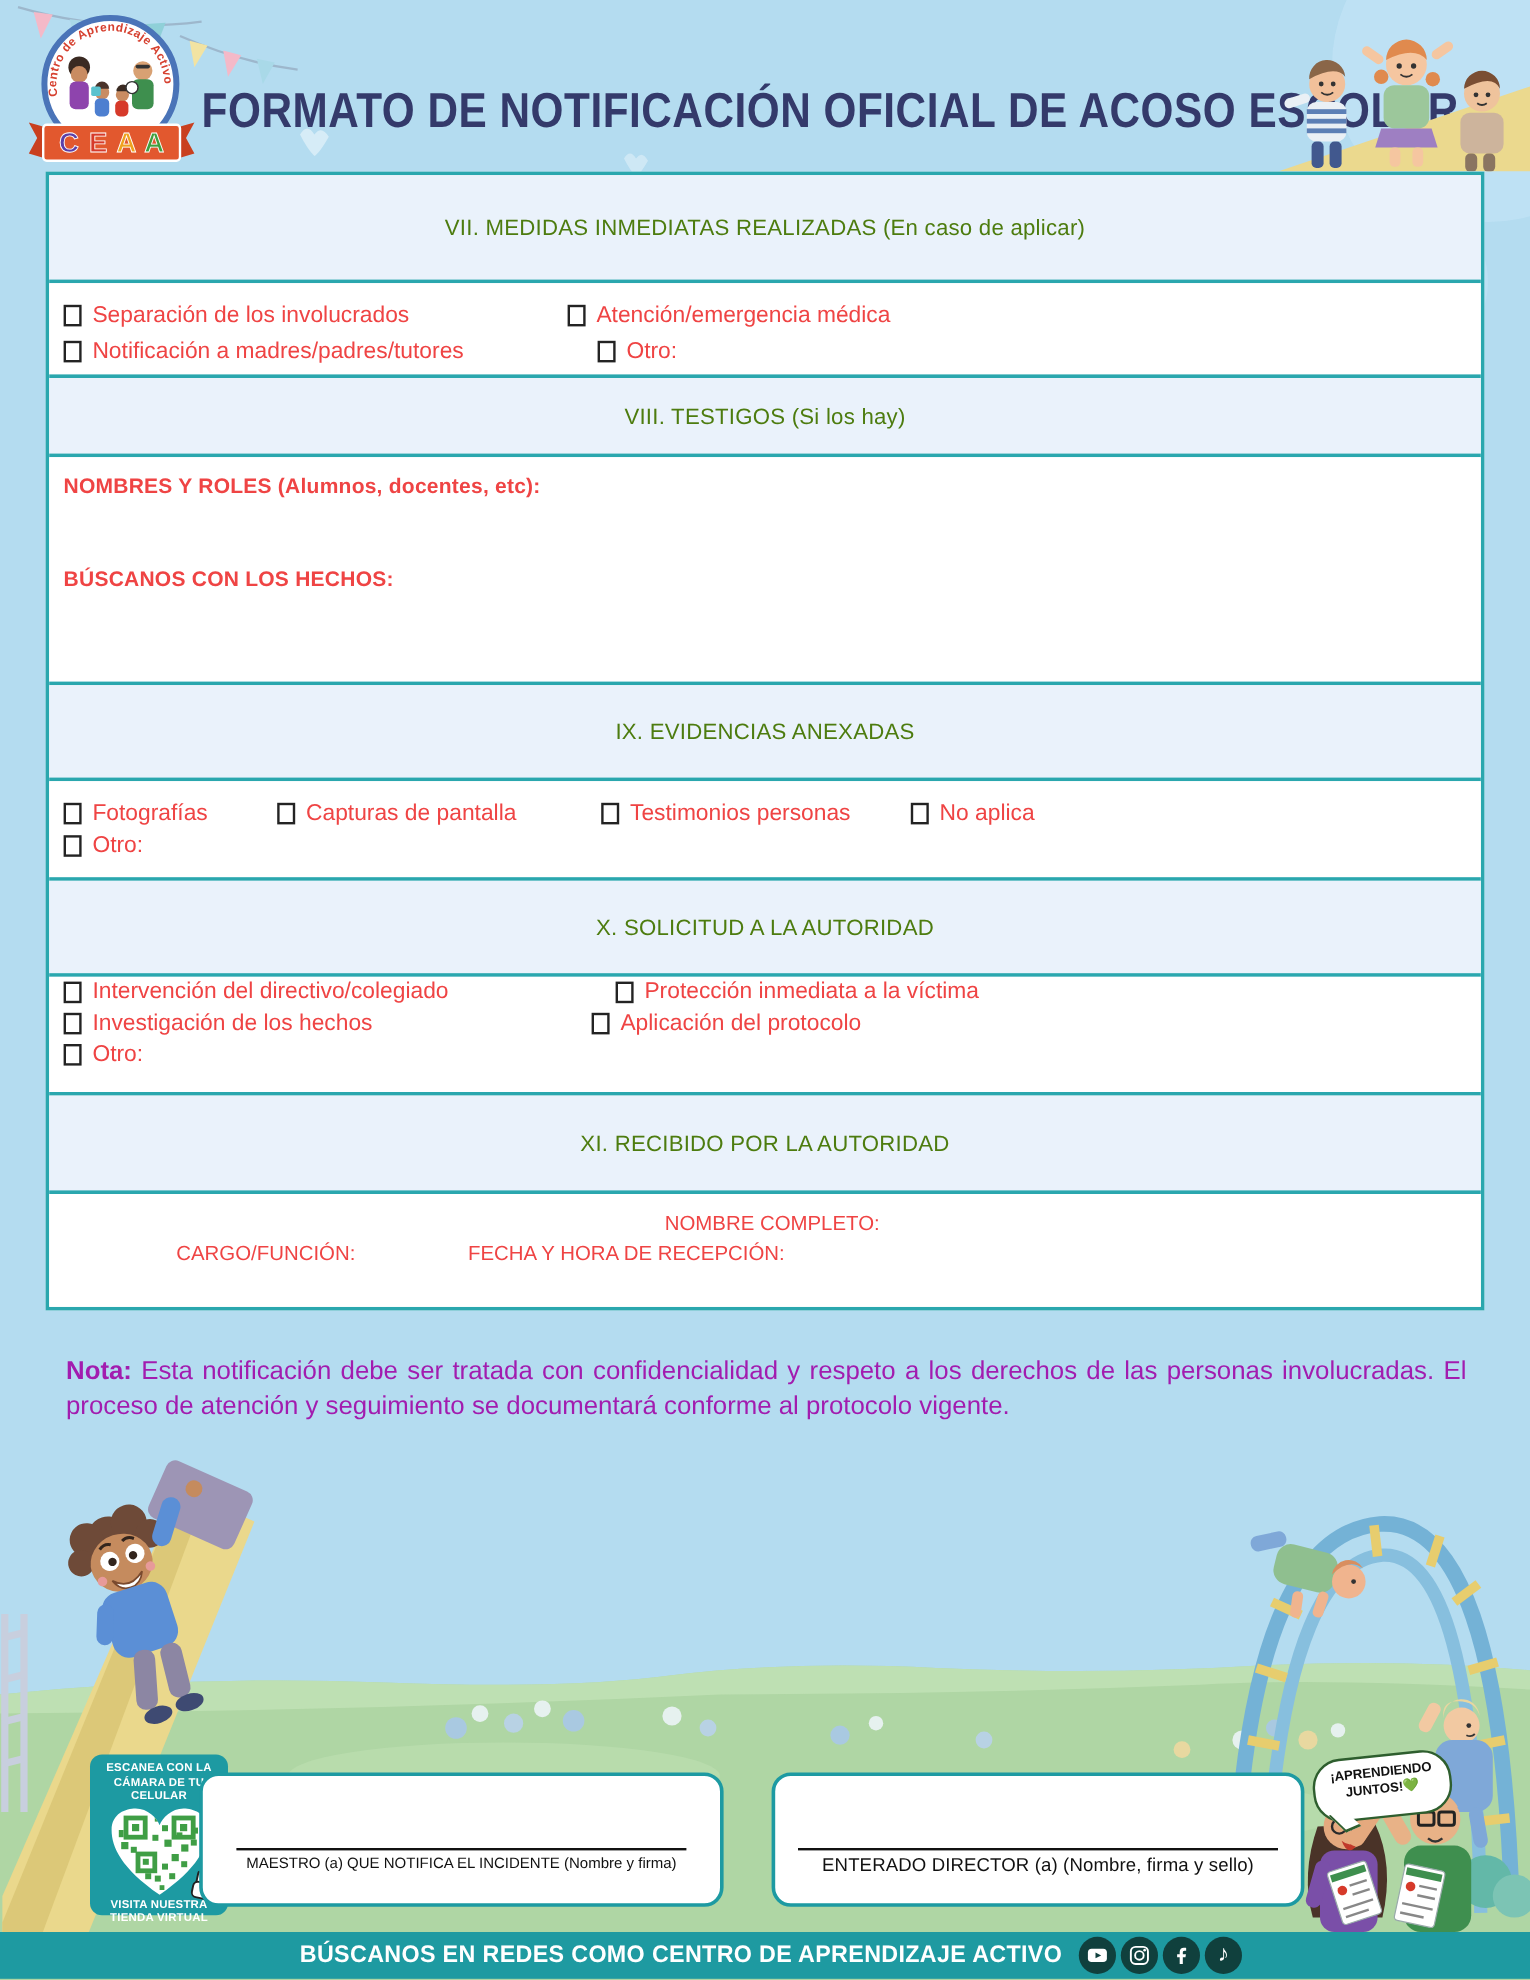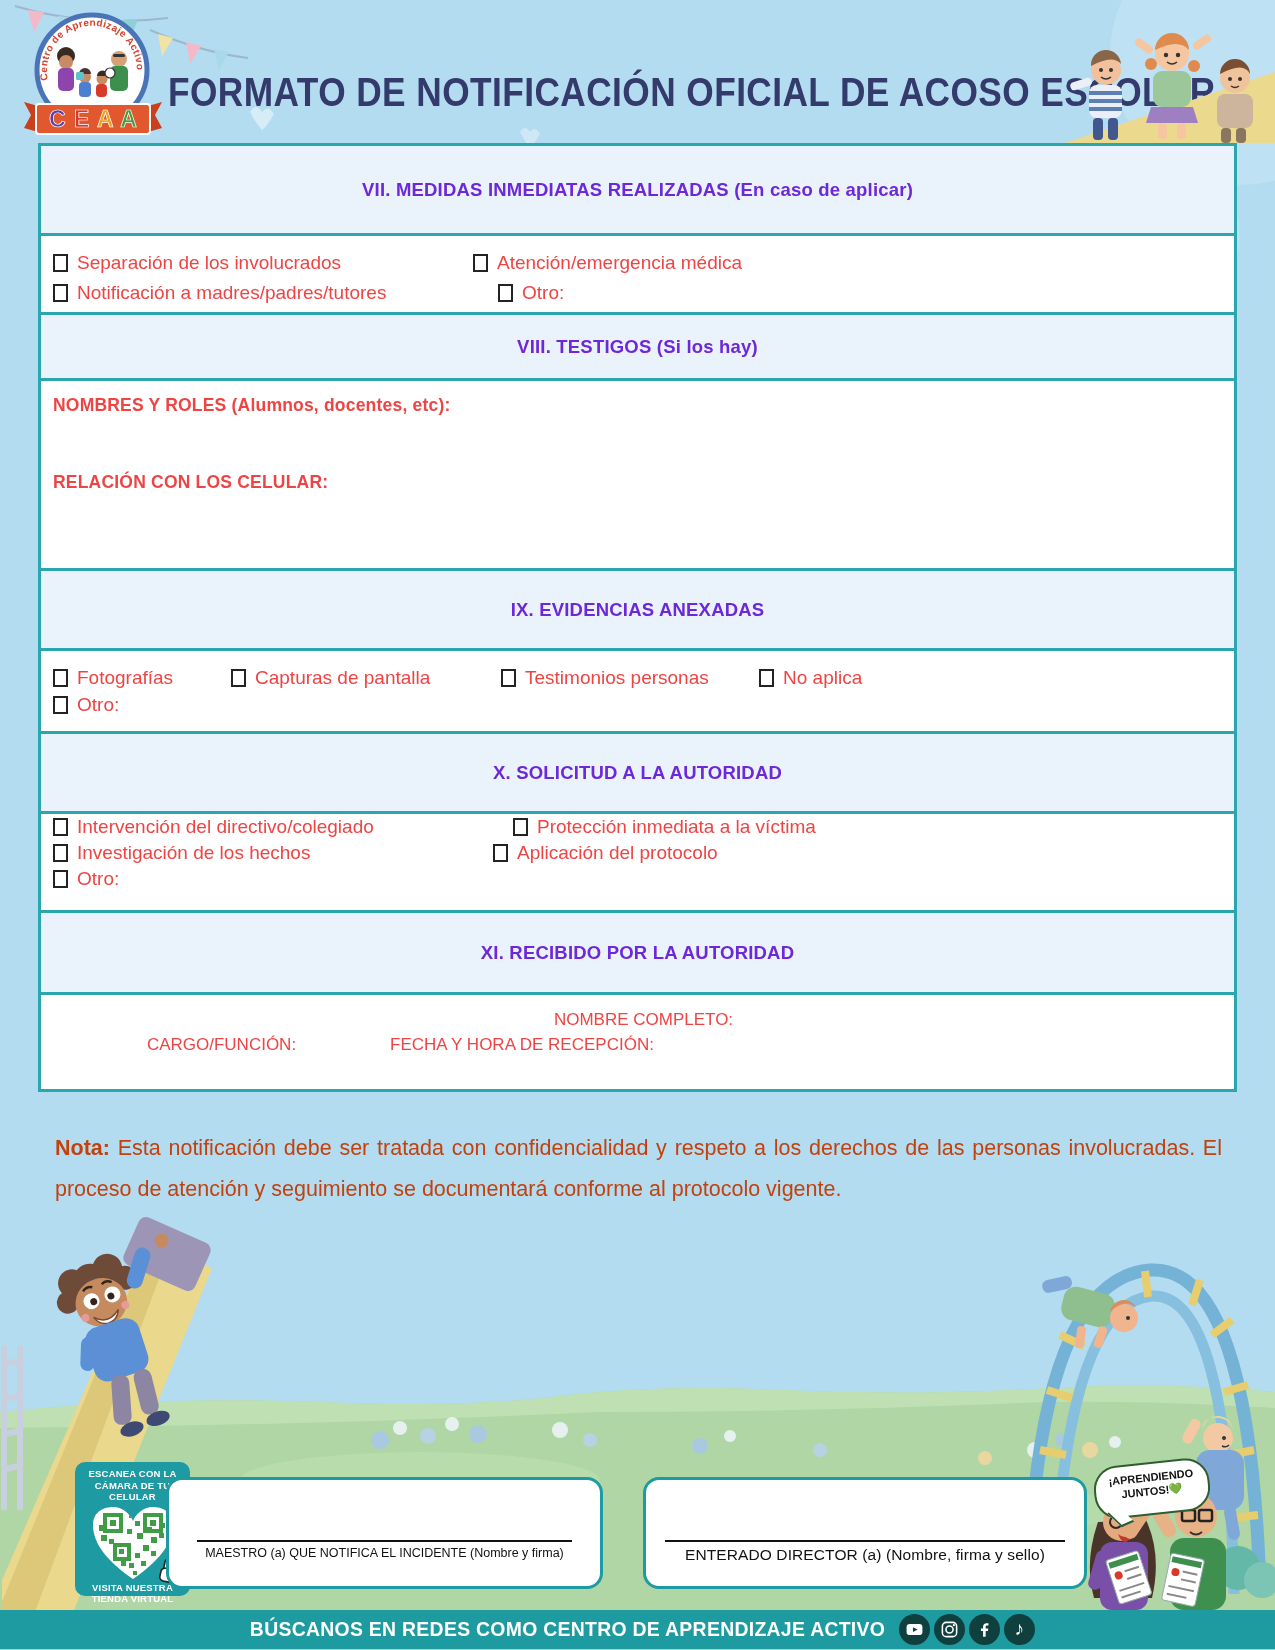--- a/index.html
+++ b/index.html
@@ -13,37 +13,37 @@
   .page-title{position:absolute;left:168px;top:42px;width:1050px;
       font-size:41px;font-weight:800;color:#343A6B;letter-spacing:.5px;
       transform:scaleX(.86);transform-origin:left center;white-space:nowrap;}
   .kids-top{position:absolute;left:1030px;top:10px;width:245px;height:133px;}
   
   .form-table{position:absolute;left:38px;top:143px;width:1193px;background:#fff;
       border:3px solid #2AA7AE;}
   .trow{box-sizing:border-box;border-bottom:3px solid #2AA7AE;}
   .trow:last-child{border-bottom:none;text-align:center;}
   .thead{background:#EAF2FB;display:flex;align-items:center;justify-content:center;
-      font-weight:700;font-size:18.5px;letter-spacing:.2px;color:#6d28d9;}
+      font-weight:400;font-size:18.5px;letter-spacing:.2px;color:#4d7c0f;}
   .tbody{background:#fff;font-size:19px;color:#ef4444;}
   .h90{height:90px}.h79{height:79px}.h66{height:66px}.h190{height:190px}.h80{height:80px}
   .h83{height:83px}.h99{height:99px}.h82{height:82px}.h94{height:94px}
   .cb-line{display:flex;padding-left:12px;line-height:30px;}
   .cb-item{display:inline-flex;align-items:center;}
   .cb{display:inline-block;width:11px;height:14px;border:2px solid #232323;margin-right:9px;flex:0 0 auto;}
   .w420{width:420px}.w460{width:460px}.w180{width:178px}.w270{width:270px}.w260{width:258px}
   .pl25{padding-left:25px}
   .pt12{padding-top:12px}.pt13{padding-top:13px}.pt10{}
   .field-bold{font-weight:800;font-size:17.5px;padding-left:12px;letter-spacing:.2px;}
   .field-reg{font-size:17px;padding-left:12px;line-height:25px;}
   .flexline{display:flex;}
   .w337{width:337px}
   
-  .note{position:absolute;left:55px;top:1106px;width:1167px;font-size:21.5px;line-height:41px;
-      text-align:justify;color:#c2410c;}
+  .note{position:absolute;left:55px;top:1106px;width:1167px;font-size:21.5px;line-height:29px;
+      text-align:justify;color:#a21caf;}
   .note b{font-weight:800;}
   
   .scene{position:absolute;left:0;top:1150px;width:1275px;height:500px;}
   
   .qr-card{position:absolute;left:38px;top:1462px;width:115px;height:134px;background:#1D9AA2;
       border-radius:10px;text-align:center;color:#fff;font-weight:800;margin-left:37px;}
   .qr-top{font-size:9.5px;line-height:11.5px;padding-top:6px;letter-spacing:.2px;}
   .qr-bottom{font-size:9.5px;line-height:11.5px;letter-spacing:.2px;}
   .qr-heart{margin:2px auto 1px auto;width:84px;height:76px;position:relative;}
   .hand-cursor{position:absolute;right:-6px;bottom:-4px;}
@@ -210,21 +210,21 @@
           </span>
       </div>
     </div>
 
     <div class="trow thead h66">
       <span>VIII. TESTIGOS (Si los hay)</span>
     </div>
 
     <div class="trow tbody h190">
       <div class="field-bold" style="padding-top:14px">NOMBRES Y ROLES (Alumnos, docentes, etc):</div>
-      <div class="field-bold" style="padding-top:56px">RELACIÓN CON LOS CELULAR:</div>
+      <div class="field-bold" style="padding-top:56px">BÚSCANOS CON LOS HECHOS:</div>
     </div>
 
     <div class="trow thead h80">
       <span>IX. EVIDENCIAS ANEXADAS</span>
     </div>
 
     <div class="trow tbody h83 pt13">
       <div class="cb-line" style="line-height:27px">
         <span class="cb-item w180">
             <span class="cb"></span>

